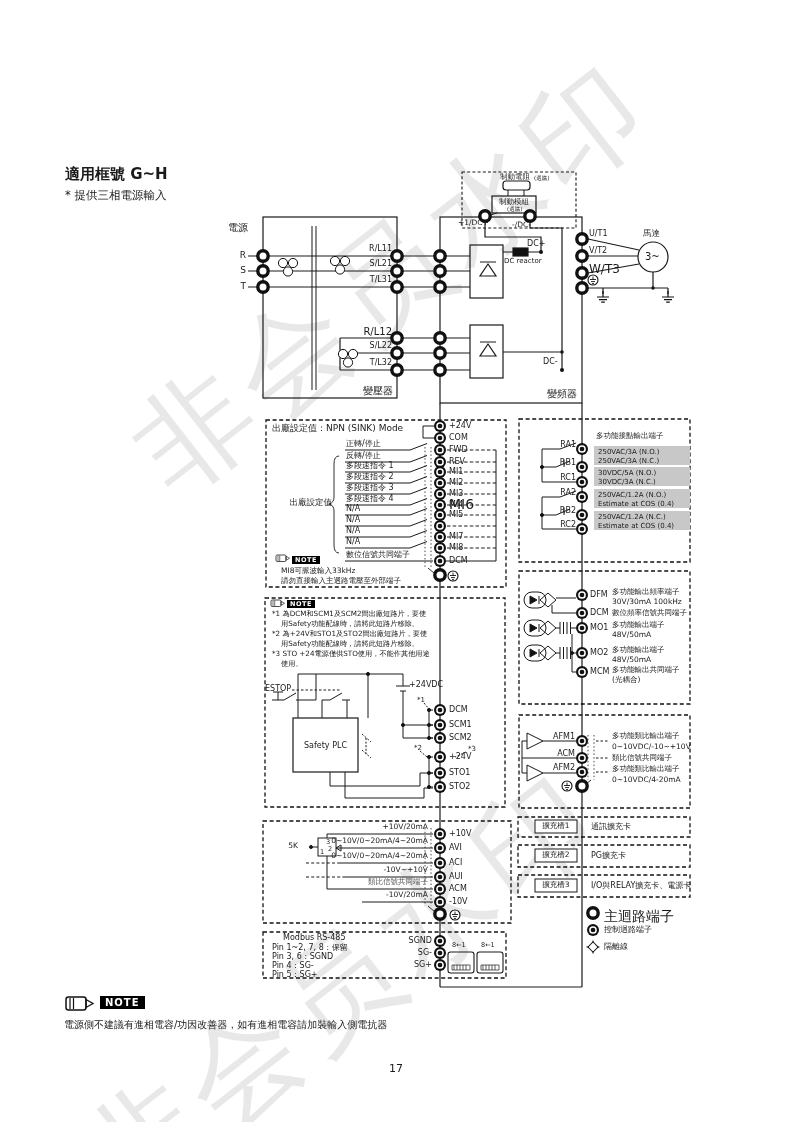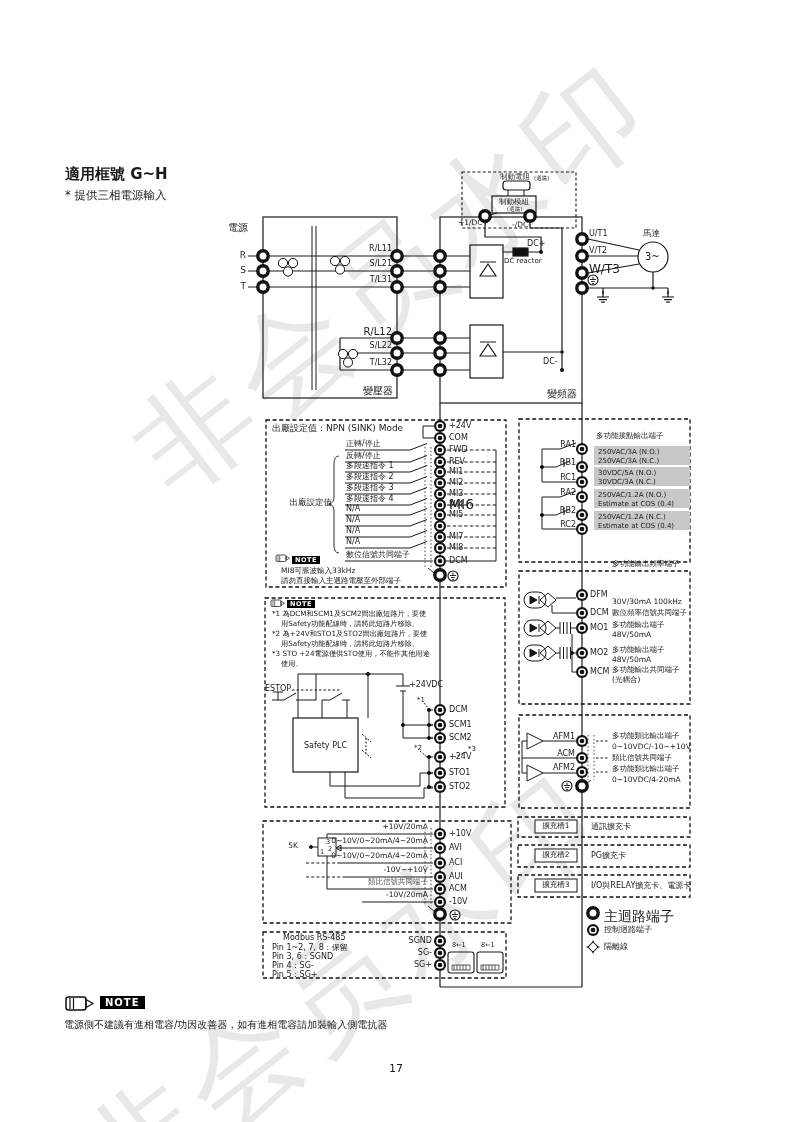--- a/index.html
+++ b/index.html
@@ -402,21 +402,21 @@
   <div class="L txt" style="left:414px;top:744px;font-size:7px;">*2</div>
   <div class="L txt" style="left:468px;top:745px;font-size:7px;">*3</div>
   <div class="L txt" style="left:449px;top:705px;font-size:8px;">DCM</div>
   <div class="L txt" style="left:449px;top:720px;font-size:8px;">SCM1</div>
   <div class="L txt" style="left:449px;top:733px;font-size:8px;">SCM2</div>
   <div class="L txt" style="left:449px;top:752px;font-size:8px;">+24V</div>
   <div class="L txt" style="left:449px;top:768px;font-size:8px;">STO1</div>
   <div class="L txt" style="left:449px;top:782px;font-size:8px;">STO2</div>
 
   <div class="L txt" style="left:590px;top:590px;font-size:8px;">DFM</div>
-  <div class="L txt" style="left:612px;top:560px;font-size:7.5px;">多功能輸出頻率端子</div>
+  <div class="L txt" style="left:612px;top:588px;font-size:7.5px;">多功能輸出頻率端子</div>
   <div class="L txt" style="left:612px;top:598px;font-size:7.5px;">30V/30mA 100kHz</div>
   <div class="L txt" style="left:590px;top:608px;font-size:8px;">DCM</div>
   <div class="L txt" style="left:612px;top:609px;font-size:7.5px;">數位頻率信號共同端子</div>
   <div class="L txt" style="left:590px;top:623px;font-size:8px;">MO1</div>
   <div class="L txt" style="left:612px;top:621px;font-size:7.5px;">多功能輸出端子</div>
   <div class="L txt" style="left:612px;top:631px;font-size:7.5px;">48V/50mA</div>
   <div class="L txt" style="left:590px;top:648px;font-size:8px;">MO2</div>
   <div class="L txt" style="left:612px;top:646px;font-size:7.5px;">多功能輸出端子</div>
   <div class="L txt" style="left:612px;top:656px;font-size:7.5px;">48V/50mA</div>
   <div class="L txt" style="left:590px;top:667px;font-size:8px;">MCM</div>

